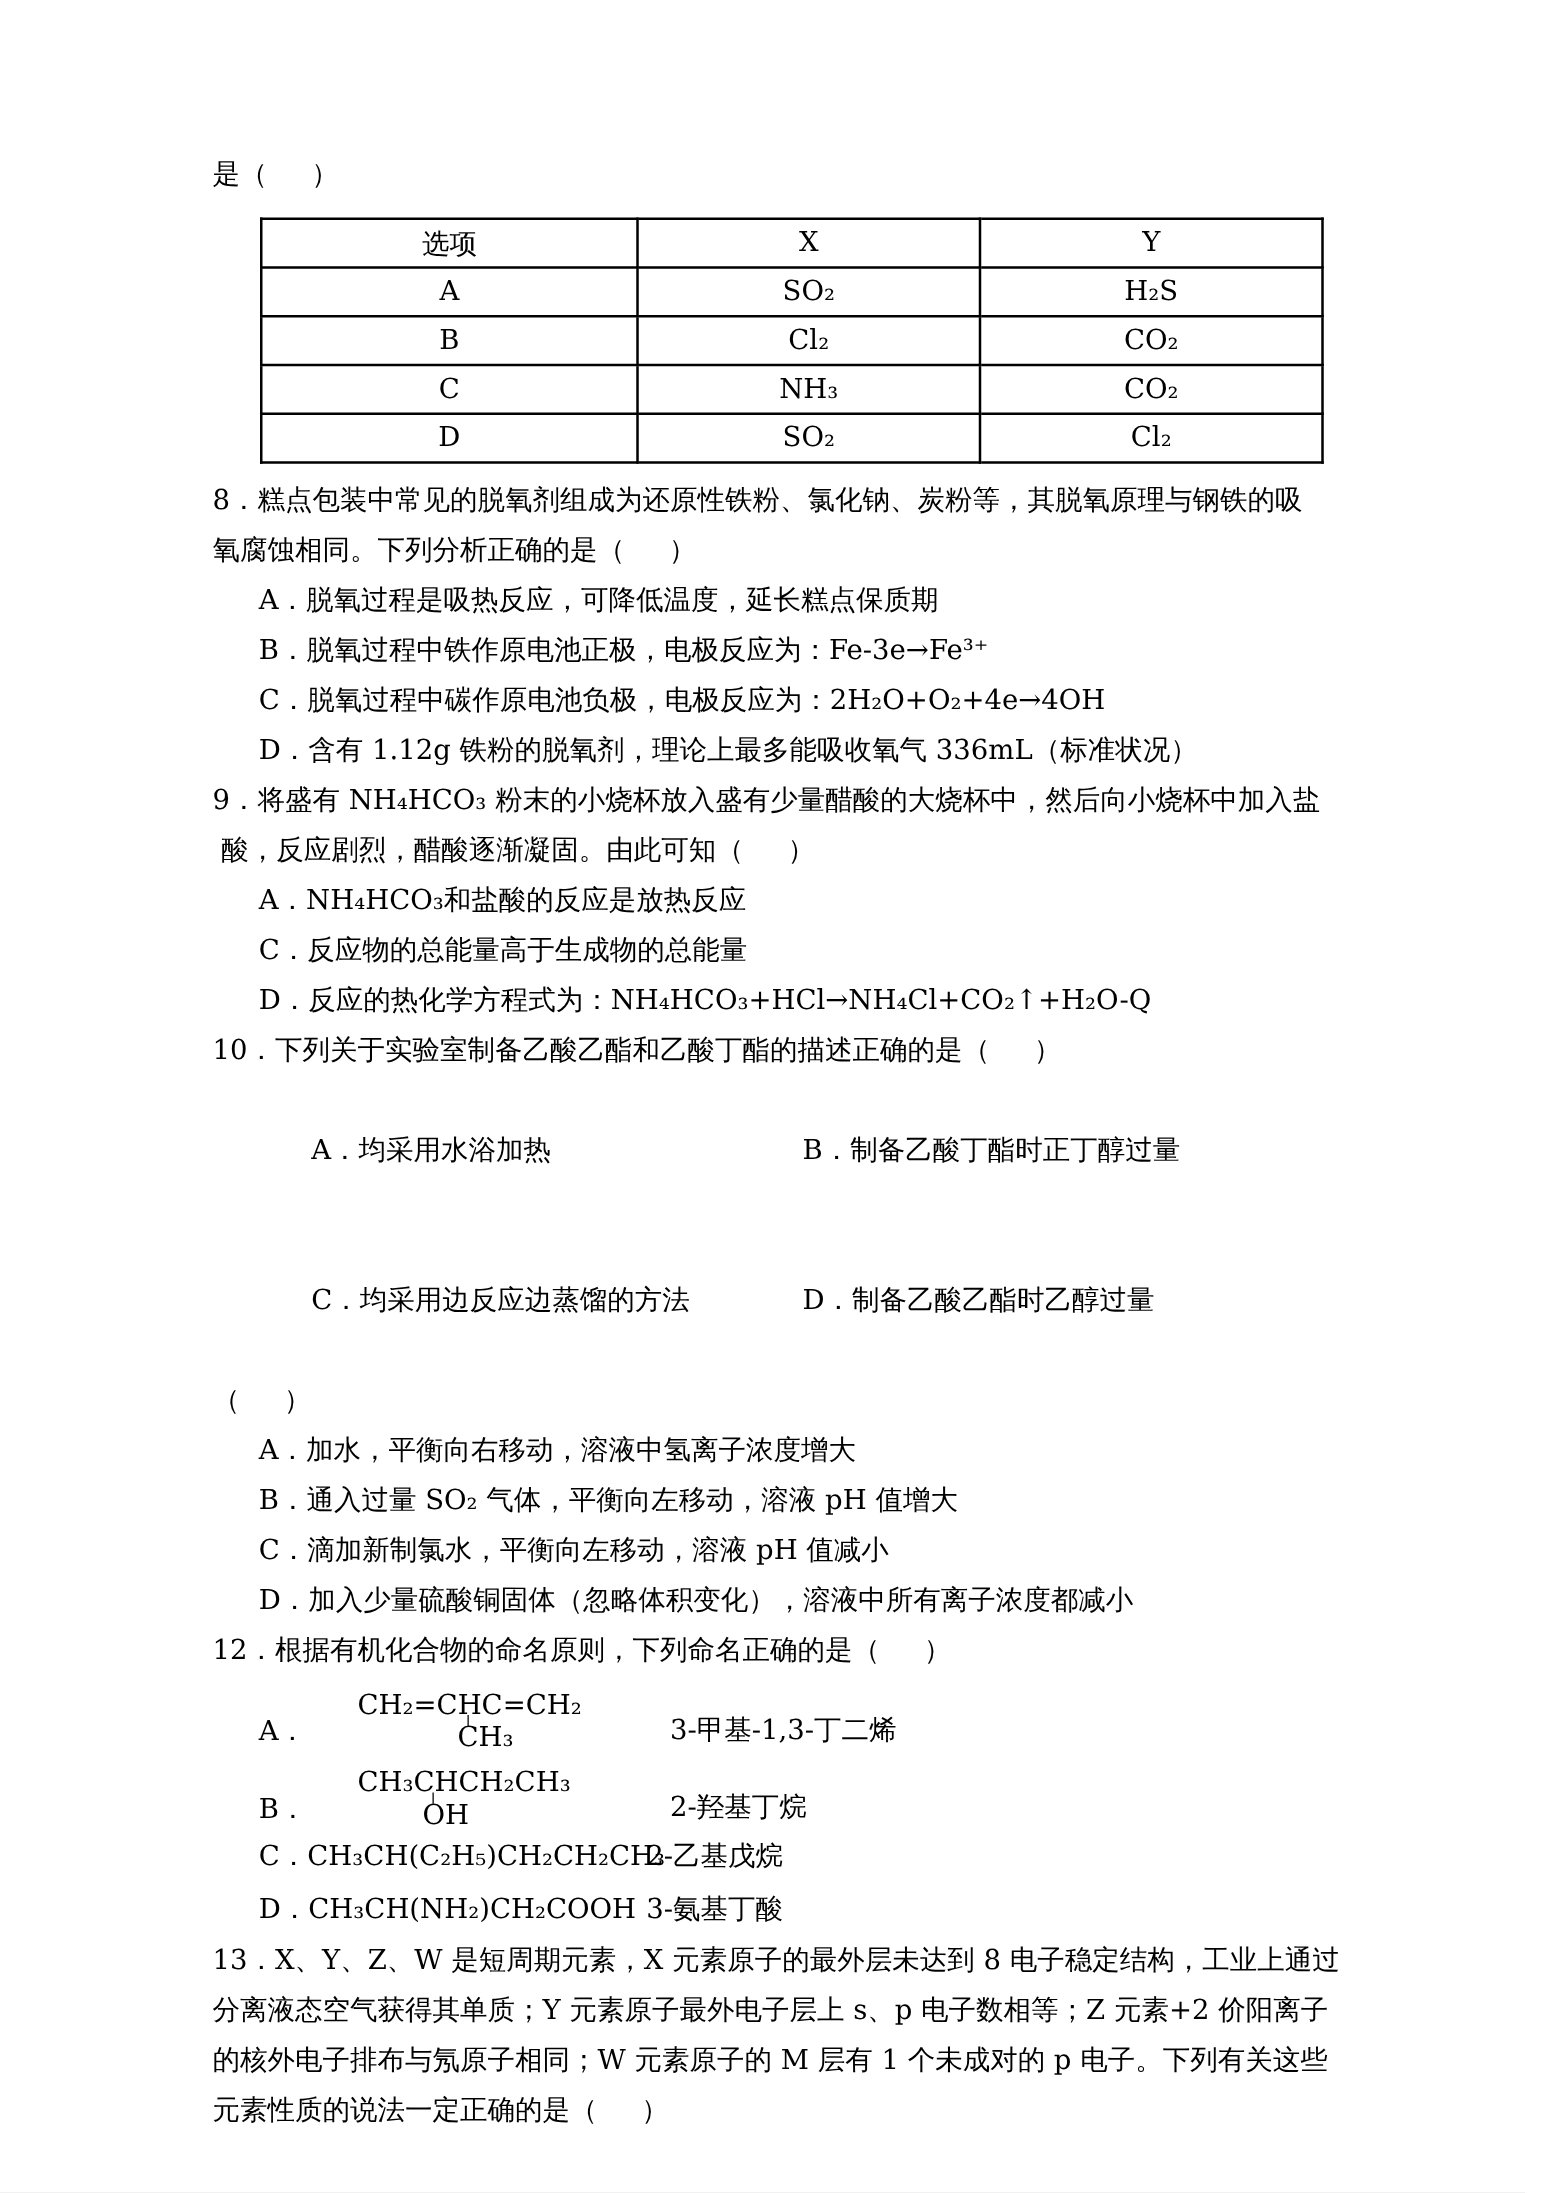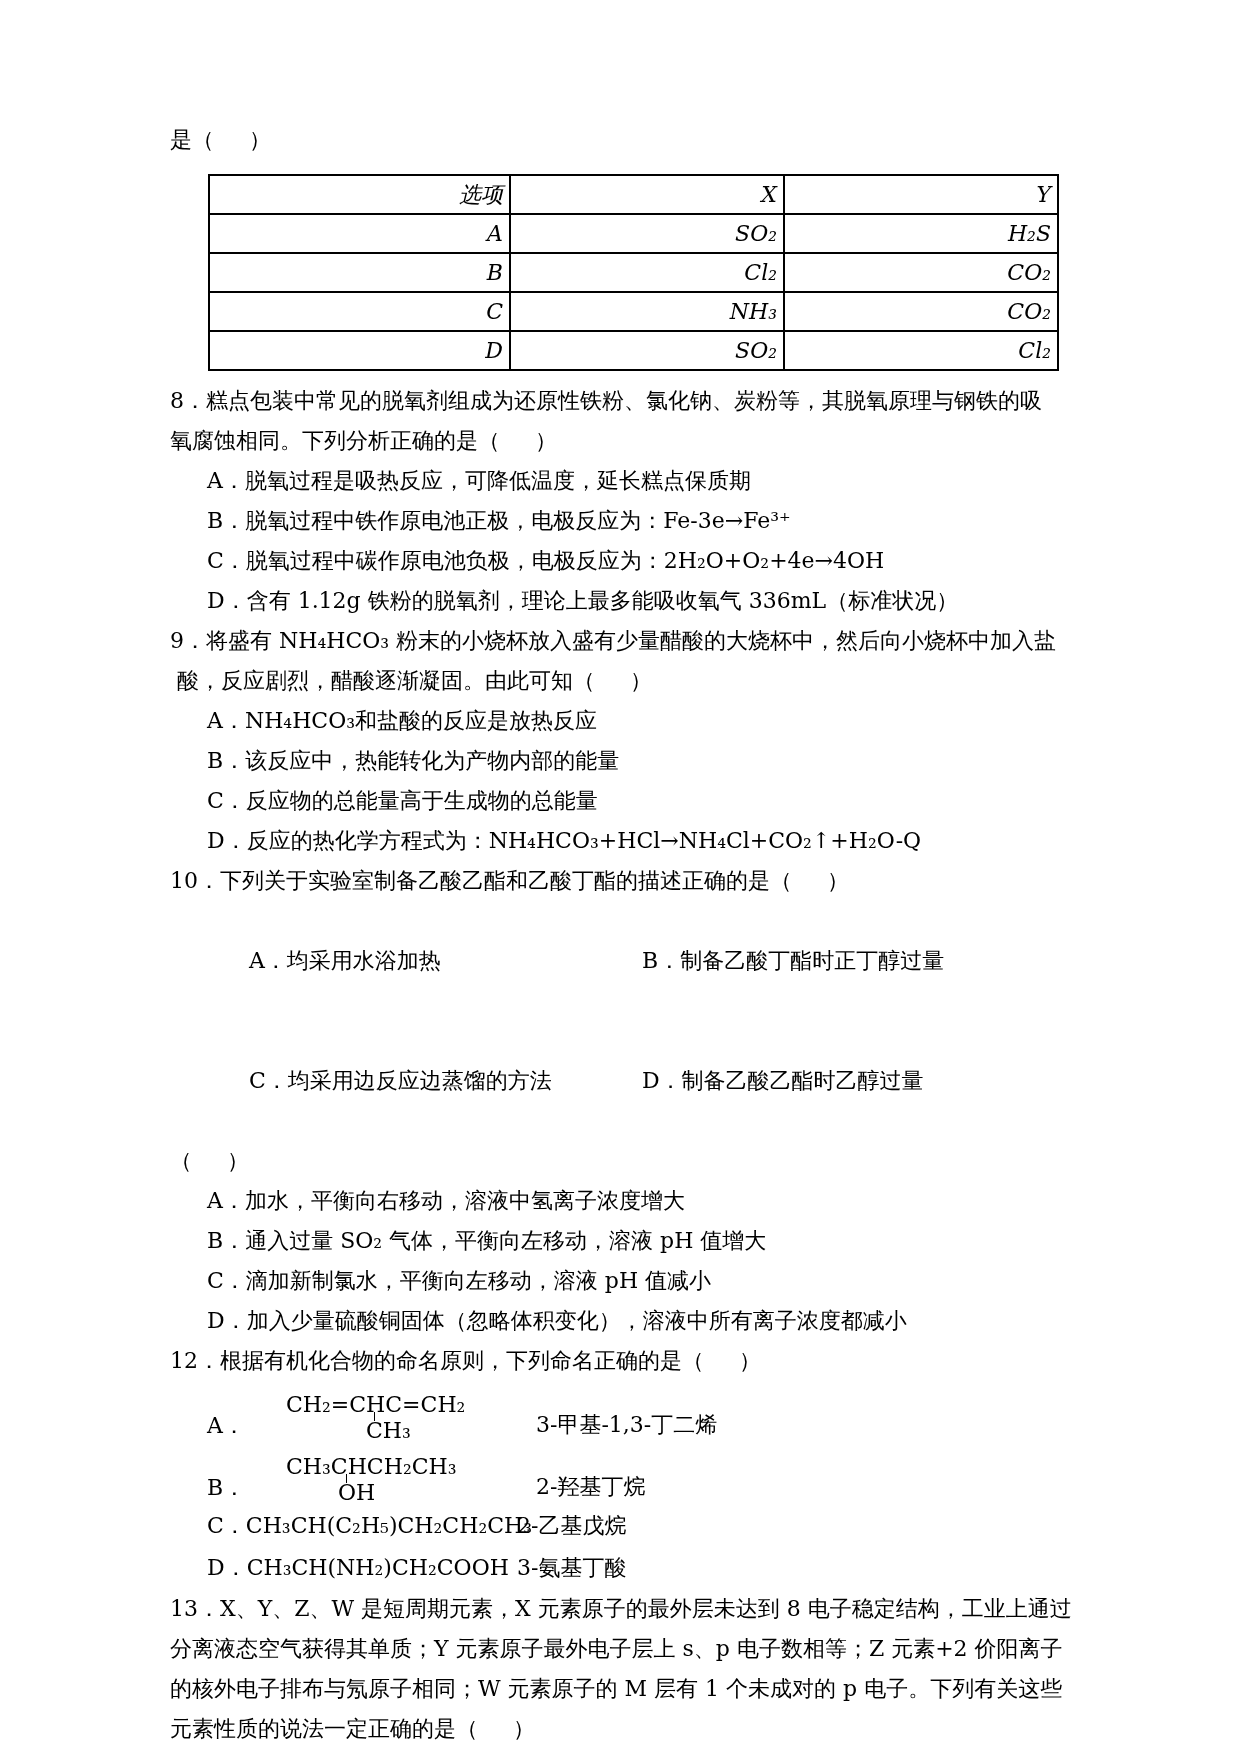--- a/index.html
+++ b/index.html
@@ -12,23 +12,22 @@
     font-size:22px;
     margin:0 auto;
     overflow:hidden;
   }
   .content{position:absolute;left:170px;top:120px;width:918px;}
   .line{line-height:40px;white-space:pre-wrap;}
   .opt{margin-left:37px;line-height:40px;white-space:pre-wrap;}
   table.choice{
     border-collapse:collapse;
     margin:14px 0 10px 38px;
-    text-align:right;
+    text-align:center;
     font-size:22px;
-    font-style:italic;
   }
   table.choice td{border:2px solid #000;height:37px;padding:0 6px;}
   .c1{width:287px;} .c2{width:260px;} .c3{width:260px;}
   .opt2 .colA{display:inline-block;width:393px;}
   .garble{
     display:inline-block;
     position:relative;top:-8px;
     font-family:"DejaVu Sans",sans-serif;
     letter-spacing:1px;
   }
@@ -90,21 +89,20 @@
     <div class="line">8．糕点包装中常见的脱氧剂组成为还原性铁粉、氯化钠、炭粉等，其脱氧原理与钢铁的吸
 氧腐蚀相同。下列分析正确的是（     ）</div>
     <div class="opt">A．脱氧过程是吸热反应，可降低温度，延长糕点保质期</div>
     <div class="opt">B．脱氧过程中铁作原电池正极，电极反应为：Fe-3e→Fe³⁺</div>
     <div class="opt">C．脱氧过程中碳作原电池负极，电极反应为：2H₂O+O₂+4e→4OH</div>
     <div class="opt">D．含有 1.12g 铁粉的脱氧剂，理论上最多能吸收氧气 336mL（标准状况）</div>
 
     <div class="line">9．将盛有 NH₄HCO₃ 粉末的小烧杯放入盛有少量醋酸的大烧杯中，然后向小烧杯中加入盐
  酸，反应剧烈，醋酸逐渐凝固。由此可知（     ）</div>
     <div class="opt">A．NH₄HCO₃和盐酸的反应是放热反应</div>
-    <div class="opt">B．该反应中，热能转化为产物内部的能量</div>
     <div class="opt">C．反应物的总能量高于生成物的总能量</div>
     <div class="opt">D．反应的热化学方程式为：NH₄HCO₃+HCl→NH₄Cl+CO₂↑+H₂O-Q</div>
 
     <div class="line">10．下列关于实验室制备乙酸乙酯和乙酸丁酯的描述正确的是（     ）</div>
     <div class="opt opt2">
       <span class="colA">A．均采用水浴加热</span><span>B．制备乙酸丁酯时正丁醇过量</span>
     </div>
     <div class="opt opt2">
       <span class="colA">C．均采用边反应边蒸馏的方法</span><span>D．制备乙酸乙酯时乙醇过量</span>
     </div>

